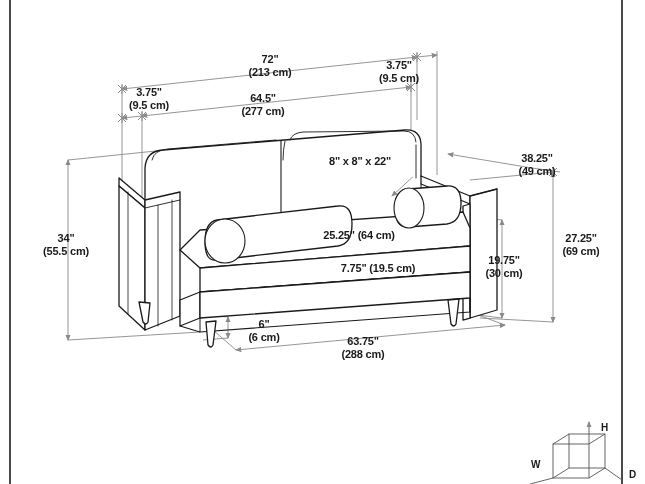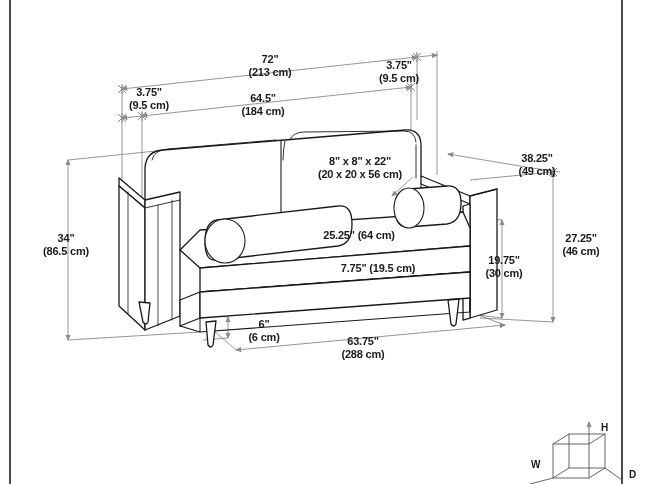--- a/index.html
+++ b/index.html
@@ -216,36 +216,36 @@
     <div>(9.5 cm)</div>
   </div>
 
   <div class="dim-label" style="left:108px; top:86px; width:82px;">
     <div>3.75"</div>
     <div>(9.5 cm)</div>
   </div>
 
   <div class="dim-label" style="left:215px; top:92px; width:96px;">
     <div>64.5"</div>
-    <div>(184 cm)</div>
+    <div>(277 cm)</div>
   </div>
 
   <div class="dim-label" style="left:26px; top:232px; width:80px;">
     <div>34"</div>
-    <div>(86.5 cm)</div>
+    <div>(55.5 cm)</div>
   </div>
 
   <div class="dim-label" style="left:492px; top:152px; width:90px;">
     <div>38.25"</div>
     <div>(49 cm)</div>
   </div>
 
   <div class="dim-label" style="left:540px; top:232px; width:82px;">
     <div>27.25"</div>
-    <div>(46 cm)</div>
+    <div>(69 cm)</div>
   </div>
 
   <div class="dim-label" style="left:466px; top:254px; width:76px;">
     <div>19.75"</div>
     <div>(30 cm)</div>
   </div>
 
   <div class="dim-label one-line" style="left:294px; top:229px; width:130px;">
     <div>25.25" (64 cm)</div>
   </div>
@@ -259,21 +259,20 @@
     <div>(6 cm)</div>
   </div>
 
   <div class="dim-label" style="left:318px; top:335px; width:90px;">
     <div>63.75"</div>
     <div>(288 cm)</div>
   </div>
 
   <div class="dim-label" style="left:295px; top:155px; width:130px;">
     <div>8" x 8" x 22"</div>
-    <div>(20 x 20 x 56 cm)</div>
   </div>
 
   <svg style="position:absolute; left:525px; top:418px; width:110px; height:66px;" viewBox="0 0 110 66">
     <g stroke="#555555" stroke-width="0.9" fill="none">
 
       <rect x="28" y="26" width="36" height="34"></rect>
 
       <rect x="44" y="16" width="36" height="34"></rect>
 
       <line x1="28" y1="26" x2="44" y2="16"></line>

